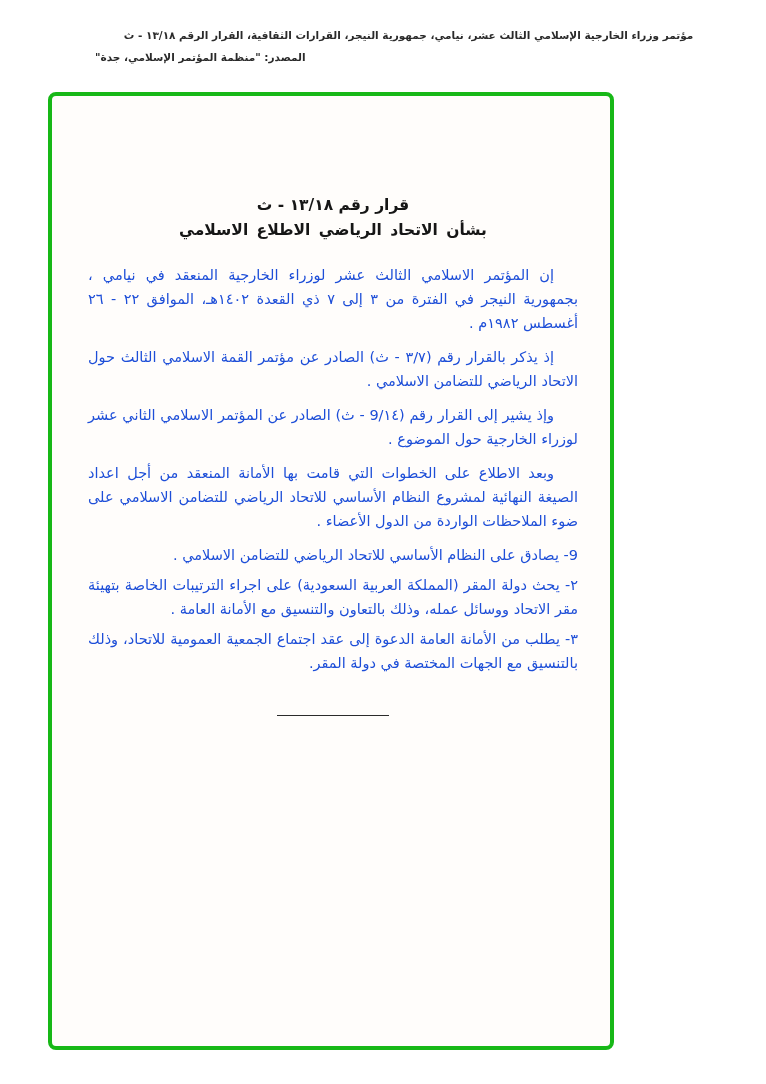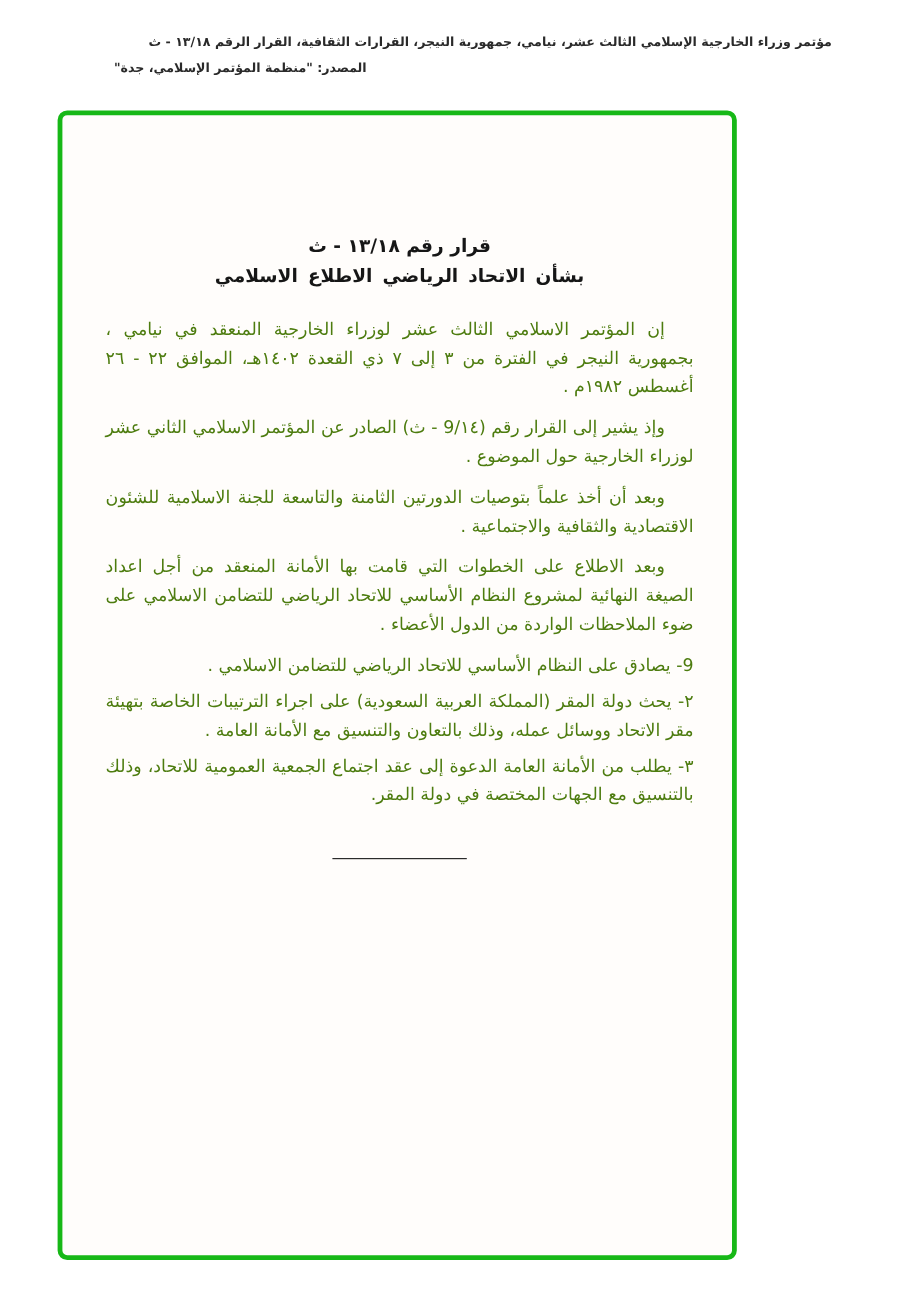--- a/index.html
+++ b/index.html
@@ -56,21 +56,21 @@
     color: #161616;
   }
   .title    { margin-bottom: 7px; }
   .subtitle { margin-bottom: 24px; word-spacing: 3px; }
 
   .para, .item {
     margin: 0 0 10px 0;
     font-size: 14.5px;
     line-height: 24px;
     text-align: justify;
-    color: #4d7c0f;
+    color: #1d4ed8;
   }
   .para { text-indent: 24px; }
   .item { text-indent: 0; margin-bottom: 6px; }
 
   .divider {
     width: 112px;
     border: 0;
     border-top: 1.5px solid #2b2b2b;
     margin: 40px auto 0 auto;
   }
@@ -85,24 +85,24 @@
 
 <div class="page">
   <div class="content">
 
     <h1 class="title">قرار رقم ١٣/١٨ - ث</h1>
 
     <h2 class="subtitle">بشأن الاتحاد الرياضي الاطلاع الاسلامي</h2>
 
     <p class="para">إن المؤتمر الاسلامي الثالث عشر لوزراء الخارجية المنعقد في نيامي ، بجمهورية النيجر في الفترة من ٣ إلى ٧ ذي القعدة ١٤٠٢هـ، الموافق ٢٢ - ٢٦ أغسطس ١٩٨٢م .</p>
 
+    <p class="para">إذ يذكر بالقرار رقم (٣/٧ - ث) الصادر عن مؤتمر القمة الاسلامي الثالث حول الاتحاد الرياضي للتضامن الاسلامي .</p>
 
     <p class="para">وإذ يشير إلى القرار رقم (9/١٤ - ث) الصادر عن المؤتمر الاسلامي الثاني عشر لوزراء الخارجية حول الموضوع .</p>
 
-    <p class="para">وبعد أن أخذ علماً بتوصيات الدورتين الثامنة والتاسعة للجنة الاسلامية للشئون الاقتصادية والثقافية والاجتماعية .</p>
 
     <p class="para">وبعد الاطلاع على الخطوات التي قامت بها الأمانة المنعقد من أجل اعداد الصيغة النهائية لمشروع النظام الأساسي للاتحاد الرياضي للتضامن الاسلامي على ضوء الملاحظات الواردة من الدول الأعضاء .</p>
 
     <p class="item">9- يصادق على النظام الأساسي للاتحاد الرياضي للتضامن الاسلامي .</p>
 
     <p class="item">٢- يحث دولة المقر (المملكة العربية السعودية) على اجراء الترتيبات الخاصة بتهيئة مقر الاتحاد ووسائل عمله، وذلك بالتعاون والتنسيق مع الأمانة العامة .</p>
 
     <p class="item">٣- يطلب من الأمانة العامة الدعوة إلى عقد اجتماع الجمعية العمومية للاتحاد، وذلك بالتنسيق مع الجهات المختصة في دولة المقر.</p>
 
     <hr class="divider">

